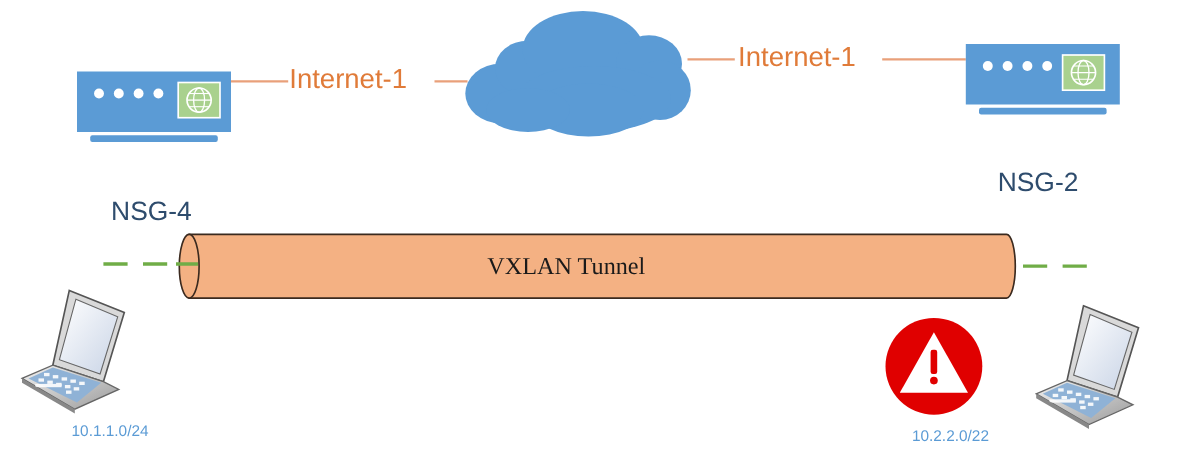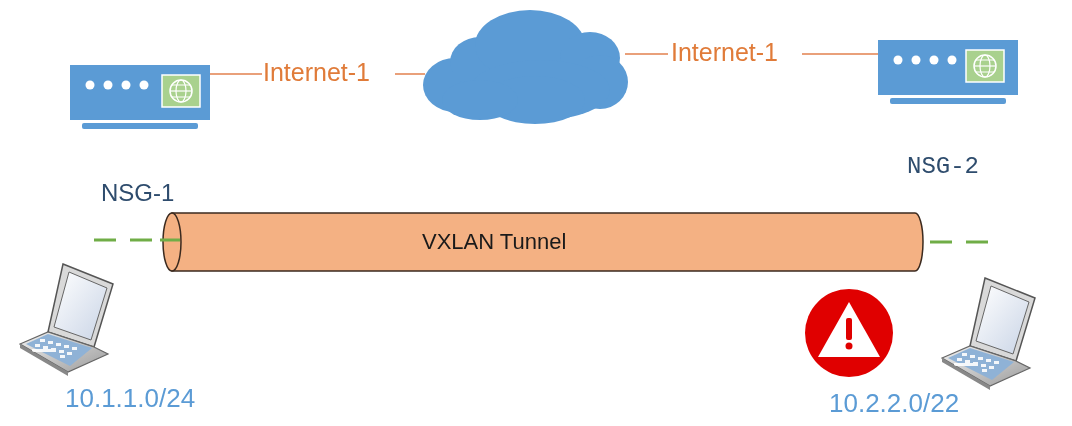--- a/index.html
+++ b/index.html
@@ -2,21 +2,21 @@
 <html><head>
   <meta charset="utf-8">
   <style>
     html, body { margin: 0; padding: 0; background: #ffffff; }
     body { width: 1072px; height: 426px; position: relative; overflow: hidden;
            font-family: "Liberation Sans", "DejaVu Sans", sans-serif; }
     #stage { position: absolute; left: 0; top: 0; width: 1072px; height: 426px; }
     .lbl { position: absolute; white-space: nowrap; }
     .inet { color: #E07B39; font-size: 25px; }
     .nsg { color: #2E4C6D; font-size: 24px; }
-    .subnet { color: #5B9BD5; font-size: 26px; }
+    .subnet { color: #5B9BD5; font-size: 14px; }
     .tunnel-label { color: #1a1a1a; font-size: 22px; }
   </style>
 </head>
 <body>
 
 <svg id="stage" width="1072" height="426" viewBox="0 0 1072 426">
   <defs>
     <linearGradient id="laptopBody" x1="0" y1="0" x2="1" y2="1">
       <stop offset="0" stop-color="#f2f2f2"></stop>
       <stop offset="1" stop-color="#9a9a9a"></stop>
@@ -139,19 +139,19 @@
     <circle cx="849" cy="333" r="44" fill="#E00000"></circle>
     <polygon points="849,302 880,357 818,357" fill="#ffffff"></polygon>
     <rect x="846" y="318" width="6" height="22" rx="2" fill="#E00000"></rect>
     <circle cx="849" cy="346" r="3.5" fill="#E00000"></circle>
   </g>
 </svg>
 
 <div class="lbl inet" style="left:263px; top:58px;">Internet-1</div>
 <div class="lbl inet" style="left:671px; top:38px;">Internet-1</div>
 
-<div class="lbl nsg" style="left:101px; top:179px;">NSG-1</div>
-<div class="lbl nsg" style="left:907px; top:153px;font-family:Liberation Mono, monospace;">NSG-2</div>
+<div class="lbl nsg" style="left:101px; top:179px;">NSG-4</div>
+<div class="lbl nsg" style="left:907px; top:153px;">NSG-2</div>
 
-<div class="lbl tunnel-label" style="left:422px; top:229px;">VXLAN Tunnel</div>
+<div class="lbl tunnel-label" style="left:443px; top:229px;font-family:Liberation Serif, serif;">VXLAN Tunnel</div>
 
 <div class="lbl subnet" style="left:65px; top:383px;">10.1.1.0/24</div>
 <div class="lbl subnet" style="left:829px; top:388px;">10.2.2.0/22</div>
 
 </body></html>

